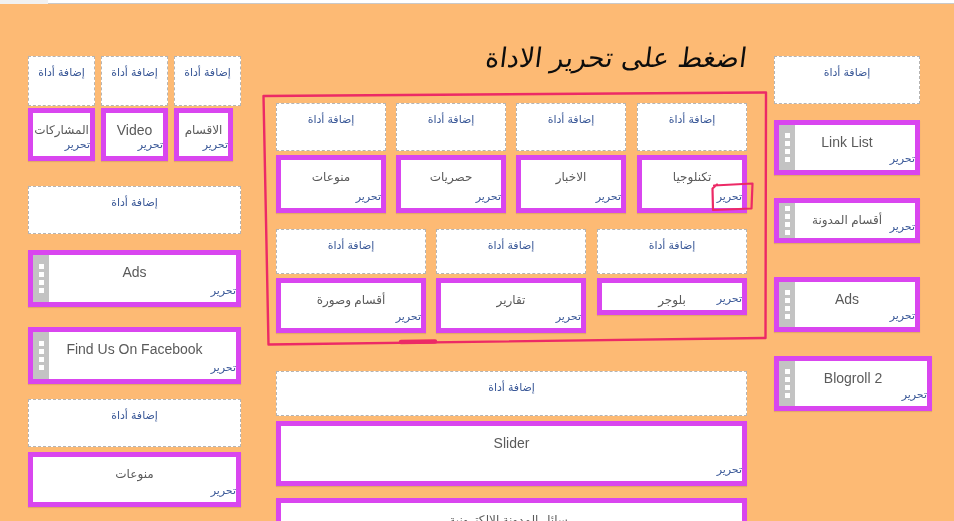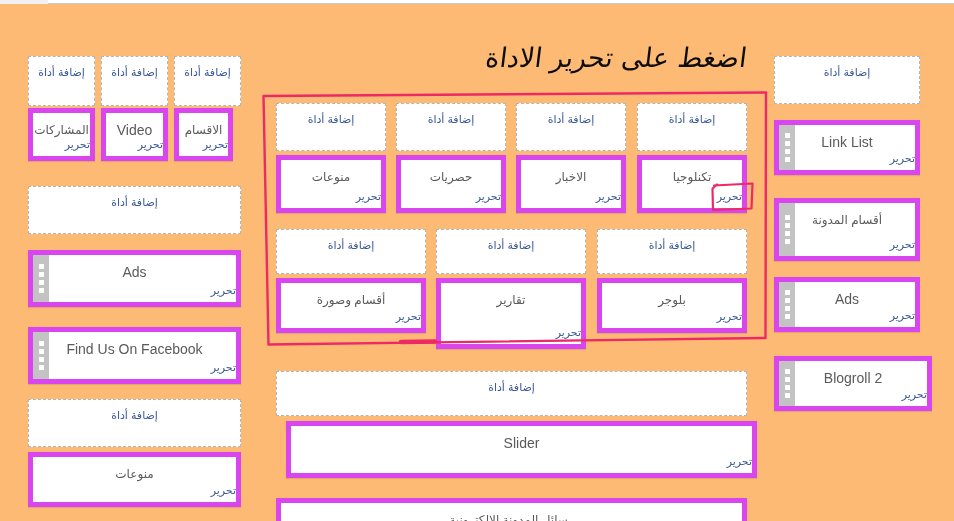--- a/index.html
+++ b/index.html
@@ -218,38 +218,38 @@
   <div class="add-widget" style="left:597px; top:229px; width:150px; height:45px;">
     <span class="lbl">إضافة أداة</span>
   </div>
   <div class="add-widget" style="left:436px; top:229px; width:150px; height:45px;">
     <span class="lbl">إضافة أداة</span>
   </div>
   <div class="add-widget" style="left:276px; top:229px; width:150px; height:45px;">
     <span class="lbl">إضافة أداة</span>
   </div>
 
-  <div class="widget rtl-edit" style="left:597px; top:278px; width:150px; height:55px;">
+  <div class="widget rtl-edit" style="left:597px; top:278px; width:150px; height:37px;">
     <div class="title ar">بلوجر</div>
     <div class="edit">تحرير</div>
   </div>
-  <div class="widget rtl-edit" style="left:436px; top:278px; width:150px; height:71px;">
+  <div class="widget rtl-edit" style="left:436px; top:278px; width:150px; height:55px;">
     <div class="title ar">تقارير</div>
     <div class="edit">تحرير</div>
   </div>
   <div class="widget rtl-edit" style="left:276px; top:278px; width:150px; height:55px;">
     <div class="title ar">أقسام وصورة</div>
     <div class="edit">تحرير</div>
   </div>
 
   <div class="add-widget" style="left:276px; top:371px; width:471px; height:45px;">
     <span class="lbl">إضافة أداة</span>
   </div>
 
-  <div class="widget rtl-edit" style="left:276px; top:421px; width:471px; height:57px;margin-left:10px;">
+  <div class="widget rtl-edit" style="left:276px; top:421px; width:471px; height:65px;">
     <div class="title">Slider</div>
     <div class="edit">تحرير</div>
   </div>
 
   <div class="widget rtl-edit" style="left:276px; top:498px; width:471px; height:55px;">
     <div class="title ar">رسائل المدونة الإلكترونية</div>
 
   </div>
 
   <div class="add-widget" style="left:774px; top:56px; width:146px; height:48px;">
@@ -260,21 +260,21 @@
     <div class="handle">
         <i></i>
         <i></i>
         <i></i>
         <i></i>
       </div>
     <div class="title">Link List</div>
     <div class="edit">تحرير</div>
   </div>
 
-  <div class="widget rtl-edit handle-left has-handle" style="left:774px; top:186px; width:146px; height:63px;">
+  <div class="widget rtl-edit handle-left has-handle" style="left:774px; top:186px; width:146px; height:45px;">
     <div class="handle">
         <i></i>
         <i></i>
         <i></i>
         <i></i>
       </div>
     <div class="title ar">أقسام المدونة</div>
     <div class="edit">تحرير</div>
   </div>
 

